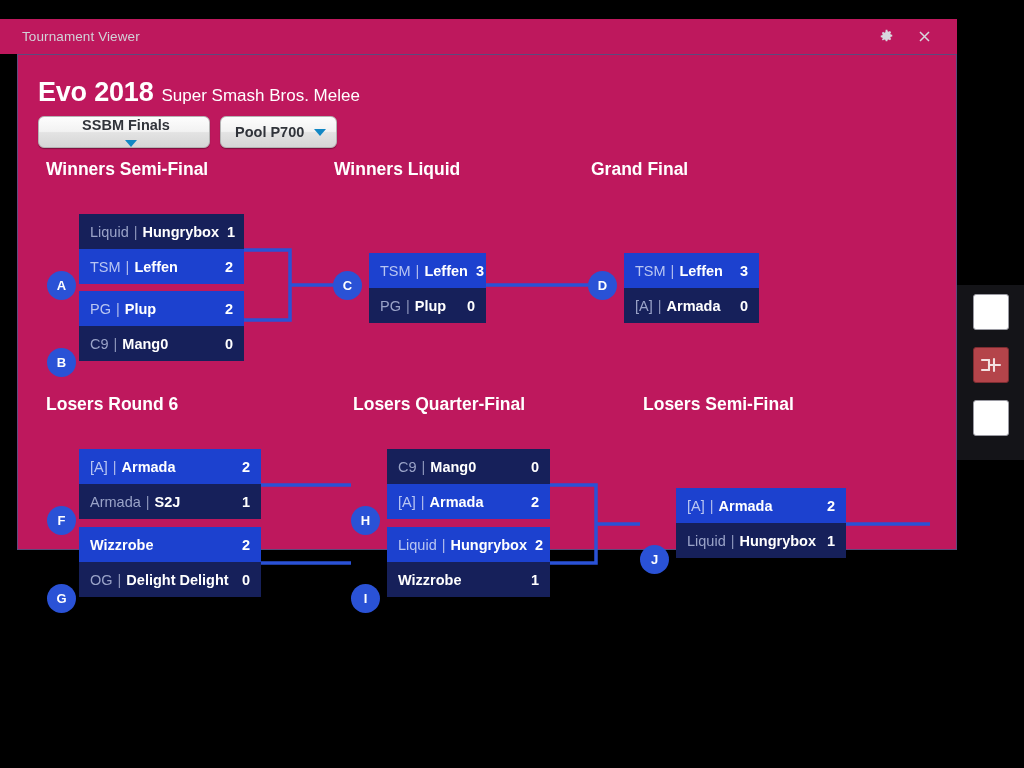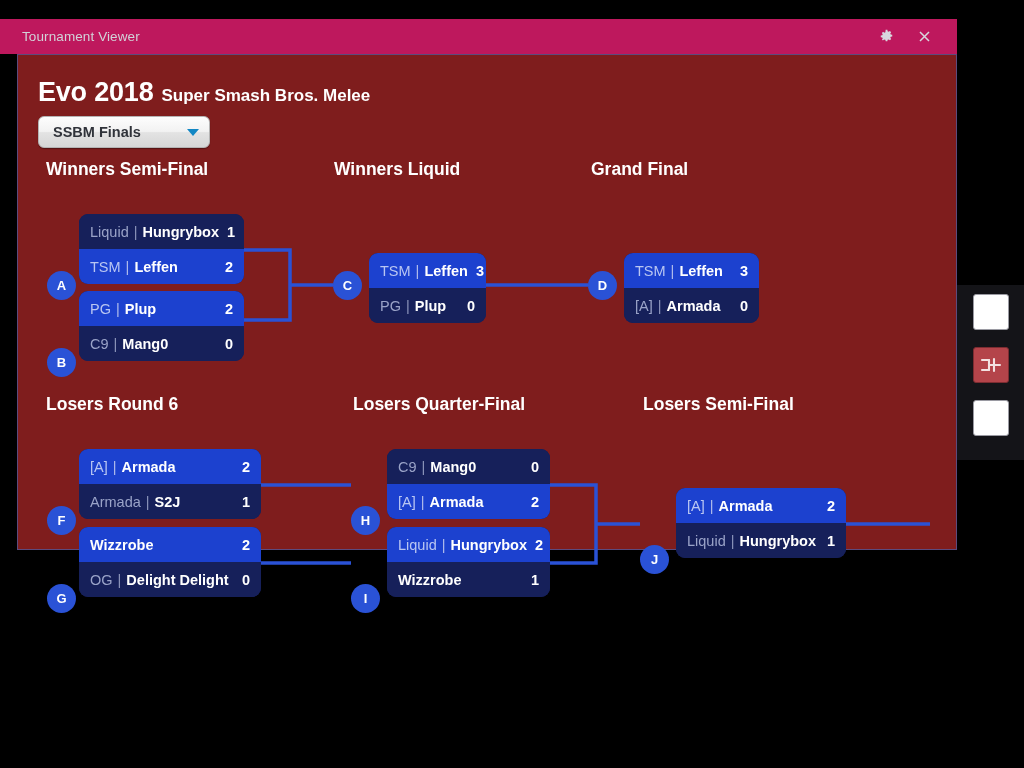--- a/index.html
+++ b/index.html
@@ -51,42 +51,42 @@
     line-height: 1;
   }
   .tb-btn svg { display: block; }
 
   
   .panel {
     position: absolute;
     left: 17px; top: 54px;
     width: 940px;
     height: 496px;
-    background: #7f1d1d;
+    background: #be185d;
     border: 1px solid #5c4b7e;
   }
 
   
   .evo-header {
     position: absolute;
     left: 20px; top: 22px;
     display: flex;
     align-items: baseline;
     white-space: nowrap;
   }
   .evo-main {
     color: #ffffff;
     font-size: 27px;
     font-weight: bold;
     letter-spacing: -.2px;
   }
   .evo-sub {
     color: #ffffff;
     font-size: 17px;
-    font-weight: bold;
+    font-weight: normal;
     margin-left: 8px;
   }
 
   .selectors {
     position: absolute;
     left: 20px; top: 61px;
     display: flex;
     gap: 10px;
   }
   .sel {
@@ -96,21 +96,21 @@
     border: 1px solid #b4b4b4;
     box-shadow: 0 1px 1px rgba(0,0,0,.35);
     display: flex;
     align-items: center;
     padding: 0 10px 0 14px;
     color: #30333a;
     font-size: 14.5px;
     font-weight: bold;
     white-space: nowrap;
   }
-  .sel-wide { width: 172px; }
+  .sel-wide { width: 172px; flex-direction: column; }
   .sel .sel-label { flex: 1; }
   .sel .caret {
     margin-left: 10px;
     width: 0; height: 0;
     border-left: 6px solid transparent;
     border-right: 6px solid transparent;
     border-top: 7px solid #1287c4;
   }
 
   
@@ -131,21 +131,21 @@
     position: absolute;
     color: #ffffff;
     font-size: 17.5px;
     font-weight: bold;
     white-space: nowrap;
   }
 
   
   .match {
     position: absolute;
-    border-radius: 9px;
+    border-radius: 0;
     overflow: hidden;
     background: #16205a;
   }
   .slot {
     height: 35px;
     display: flex;
     align-items: center;
     padding: 0 11px;
     font-size: 14.5px;
     white-space: nowrap;
@@ -240,20 +240,24 @@
   <div class="panel">
 
     <div class="evo-header">
       <span class="evo-main">Evo 2018</span>
       <span class="evo-sub">Super Smash Bros. Melee</span>
     </div>
 
     <div class="selectors">
       <div class="sel sel-wide">
         <span class="sel-label">SSBM Finals</span>
+        <span class="caret"></span>
+      </div>
+      <div class="sel">
+        <span class="sel-label">Pool P700</span>
         <span class="caret"></span>
       </div>
     </div>
 
     <div class="bracket">
 
       <svg class="wires" viewBox="0 0 940 689" xmlns="http://www.w3.org/2000/svg">
         <g stroke="#2a52d6" stroke-width="3.5" fill="none">
 
           <path d="M226 195 H272 V265 H226"></path>

